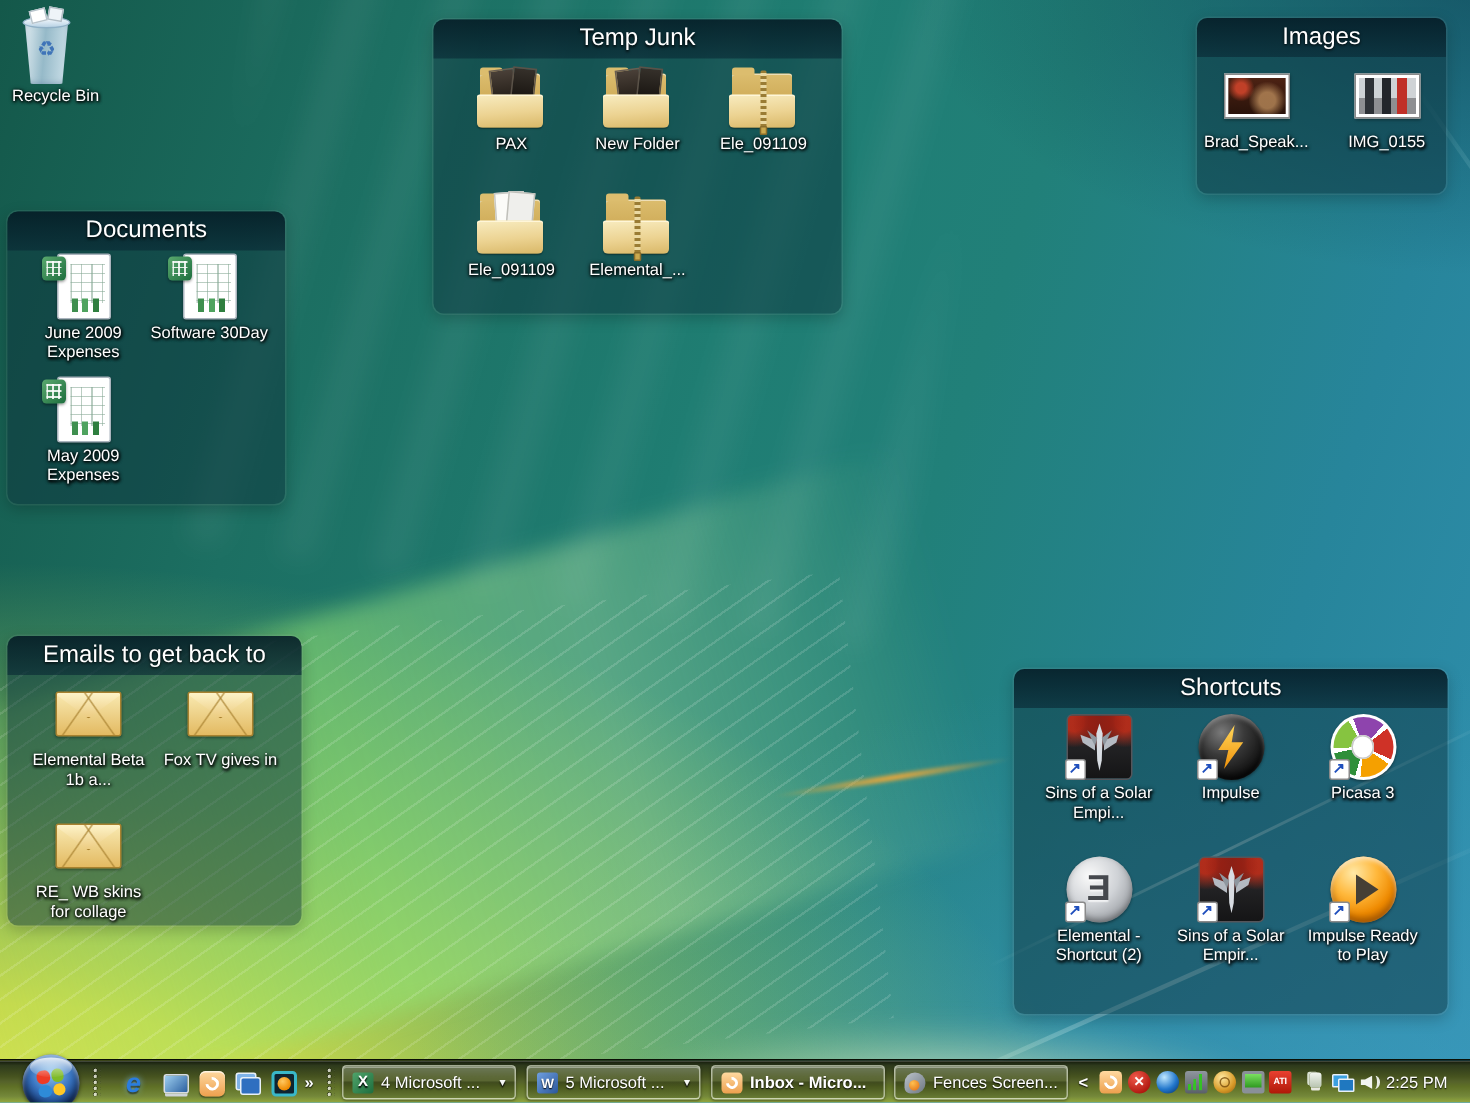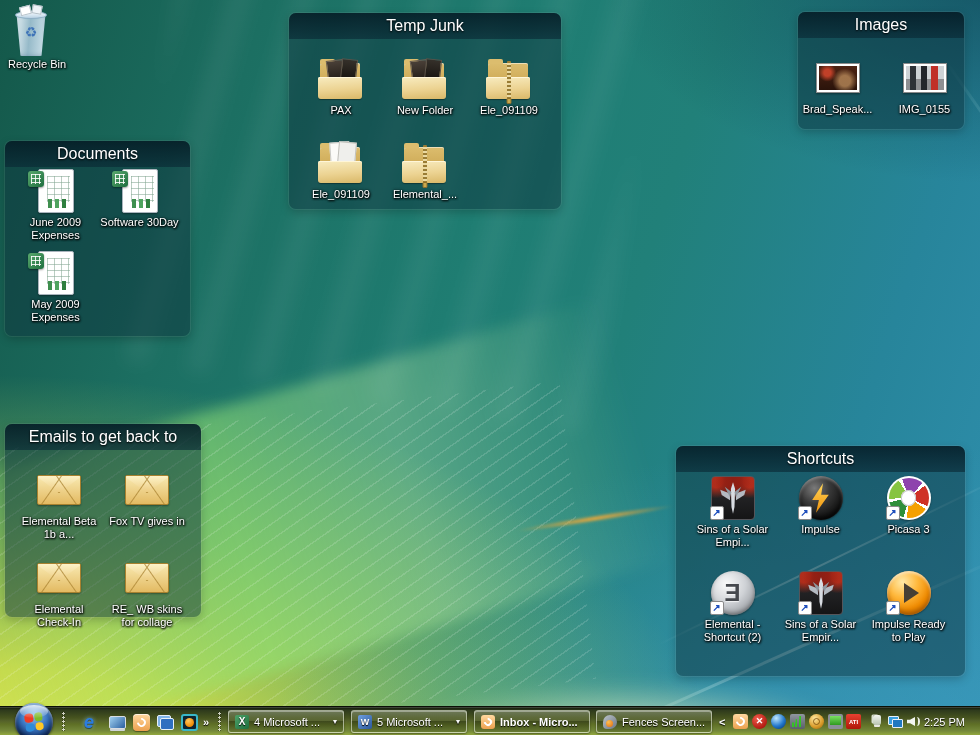--- a/index.html
+++ b/index.html
@@ -32,21 +32,21 @@
     background:linear-gradient(90deg, rgba(230,255,255,0), rgba(230,255,255,0.95) 50%, rgba(230,255,255,0)); }
   .teal-streak-right { left:880px; top:180px; width:300px; height:3px; transform:rotate(55deg); opacity:.35;
     background:linear-gradient(90deg, rgba(210,255,250,0), rgba(210,255,250,0.8) 50%, rgba(210,255,250,0)); }
 
   
   .fence { position:absolute; border-radius:7px; background:rgba(13,48,58,0.48);
     box-shadow:0 0 0 1px rgba(255,255,255,0.07), 0 3px 10px rgba(0,0,0,0.22); }
   .fence-title { height:26px; line-height:26px; border-radius:7px 7px 0 0; text-align:center;
     background:linear-gradient(rgba(4,25,35,0.80), rgba(9,40,52,0.62));
     color:#fff; font-size:16px; text-shadow:0 1px 2px #000; cursor:default; }
-  .fence-body { display:grid; justify-content:center; align-content:start; padding-top:18px; }
+  .fence-body { display:grid; justify-content:center; align-content:start; padding-top:4px; }
 
   .dicon { display:flex; flex-direction:column; align-items:center; gap:3px; cursor:default; }
   .dlabel { color:#fff; font-size:11px; line-height:13px; text-align:center; max-width:84px;
     text-shadow:0 1px 2px rgba(0,0,0,0.95), 0 0 3px rgba(0,0,0,0.85), 1px 1px 2px rgba(0,0,0,0.9); }
   .art { position:relative; width:46px; height:44px; }
 
   
   .f-back { position:absolute; left:2px; right:4px; top:6px; bottom:2px; border-radius:2px;
     background:linear-gradient(#dcbd6e,#c29a42); box-shadow:inset 0 1px 0 rgba(255,255,255,.5); z-index:0; }
   .f-back::before { content:""; position:absolute; top:-4px; left:0; width:15px; height:5px;
@@ -404,26 +404,20 @@
       <div class="dicon">
         <div class="art">
             <div class="mail"></div>
           </div>
         <div class="dlabel">Fox TV gives in</div>
       </div>
       <div class="dicon">
         <div class="art">
             <div class="mail"></div>
           </div>
-        <div class="dlabel">Elemental Check-In</div>
-      </div>
-      <div class="dicon">
-        <div class="art">
-            <div class="mail"></div>
-          </div>
         <div class="dlabel">RE_ WB skins for collage</div>
       </div>
     </div>
   </div>
 
   <div class="fence" id="fence-shortcuts" style="left:676px; top:446px; width:289px; height:230px;">
     <div class="fence-title">Shortcuts</div>
     <div class="fence-body">
       <div class="dicon">
         <div class="art">

